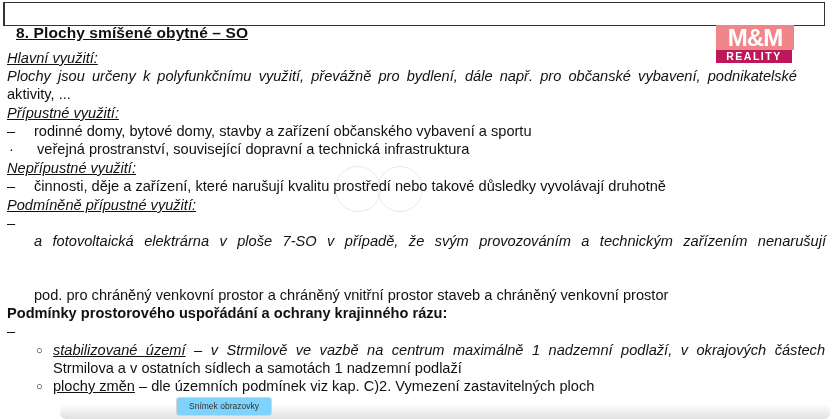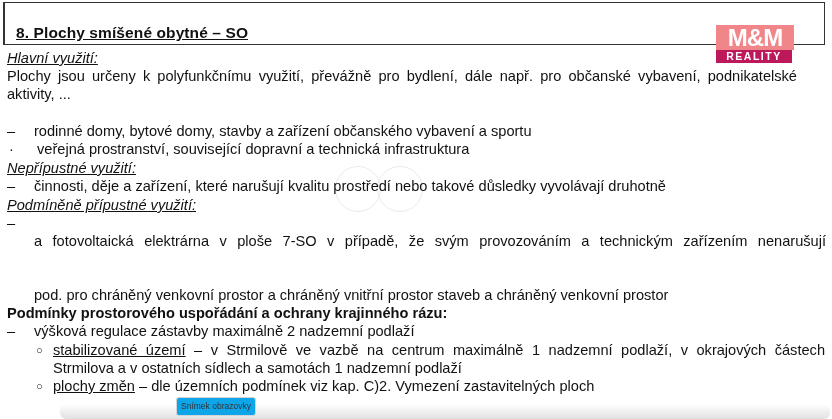--- a/index.html
+++ b/index.html
@@ -4,21 +4,21 @@
 <style>
   html, body { margin:0; padding:0; }
   body {
     width:832px; height:419px; overflow:hidden; position:relative;
     background:#ffffff; color:#111;
     font-family:"Liberation Sans", sans-serif;
     font-size:14.6px;
   }
   .page { position:absolute; left:0; top:0; width:832px; height:419px; }
   .title-box {
-    position:absolute; left:3px; top:2px; width:822px; height:43px;
+    position:absolute; left:3px; top:2px; width:822px; height:24px;
     border:1.5px solid #333; border-left:2px solid #333; box-sizing:border-box;
   }
   .title {
     position:absolute; left:11px; top:21px; font-weight:bold; font-size:15.5px;
     text-decoration:underline; letter-spacing:0.1px;
   }
   .logo { position:absolute; left:716px; top:25px; width:78px; height:50px; }
   .logo-top {
     position:absolute; left:0; top:0; width:78px; height:25px; background:#f0868a;
     color:#fff; font-weight:bold; font-size:24px; line-height:25px; text-align:center;
@@ -26,35 +26,35 @@
   }
   .logo-bot {
     position:absolute; left:0; top:25px; width:76px; height:13px; background:#be185d;
     color:#fff; font-weight:bold; font-size:10.5px; line-height:13px; text-align:center;
     letter-spacing:1.5px;
   }
   .line { position:absolute; left:7px; white-space:nowrap; line-height:18px; }
   .h { font-style:italic; text-decoration:underline; }
   .hb { font-weight:bold; }
   .indent { left:34px; }
-  .j { width:790px; text-align:justify; text-align-last:justify; }
+  .j { width:790px; text-align:justify; text-align-last:justify;font-style:italic; }
   .sub-bullet { position:absolute; left:36px; font-size:11px; }
   .u { text-decoration:underline; }
   .watermark {
     position:absolute; left:335px; top:166px; width:88px; height:46px; opacity:0.18;
   }
   .wm-c { position:absolute; top:0; width:44px; height:44px; border:1.5px solid #888; border-radius:50%; }
   .shade {
     position:absolute; left:60px; top:404px; width:770px; height:15px;
     background:linear-gradient(to bottom, rgba(255,255,255,0), rgba(200,200,200,0.55));
     border-radius:6px;
   }
   .tooltip {
-    position:absolute; left:176px; top:397px; padding:1px 4px; height:15px;
-    background:#0ea5e9; border:1px solid #d4d4d4; border-radius:3px;
+    position:absolute; left:176px; top:397px; padding:1px 12px; height:15px;
+    background:#7dd3fc; border:1px solid #d4d4d4; border-radius:3px;
     font-size:8.5px; color:#333; line-height:15px;
   }
 </style>
 </head>
 <body>
 
 <div class="page">
 
   <div class="title-box">
     <div class="title">8.  Plochy smíšené obytné – SO</div>
@@ -67,37 +67,37 @@
 
   <div class="watermark">
     <div class="wm-c" style="left:0"></div>
     <div class="wm-c" style="left:42px"></div>
   </div>
 
   <div class="line h" style="top:49px">Hlavní využití:</div>
   <div class="line j" style="top:67px">Plochy jsou určeny k polyfunkčnímu využití, převážně pro bydlení, dále např. pro občanské vybavení, podnikatelské</div>
   <div class="line" style="top:85px">aktivity, ...</div>
 
+  <div class="line h" style="top:104px">Přípustné využití:</div>
   <div class="line" style="top:122px;left:7px">–</div>
   <div class="line indent" style="top:122px">rodinné domy, bytové domy, stavby a zařízení občanského vybavení a sportu</div>
   <div class="line" style="top:140px;left:9px">·</div>
   <div class="line indent" style="top:140px;left:37px">veřejná prostranství, související dopravní a technická infrastruktura</div>
 
   <div class="line h" style="top:159px">Nepřípustné využití:</div>
   <div class="line" style="top:177px">–</div>
   <div class="line indent" style="top:177px">činnosti, děje a zařízení, které narušují kvalitu prostředí nebo takové důsledky vyvolávají druhotně</div>
 
   <div class="line h" style="top:196px">Podmíněně přípustné využití:</div>
   <div class="line" style="top:214px">–</div>
   <div class="line indent j" style="top:232px;width:792px">a fotovoltaická elektrárna v ploše 7-SO v případě, že svým provozováním a technickým zařízením nenarušují</div>
   <div class="line indent" style="top:286px">pod. pro chráněný venkovní prostor a chráněný vnitřní prostor staveb a chráněný venkovní prostor</div>
 
   <div class="line hb" style="top:304px">Podmínky prostorového uspořádání a ochrany krajinného rázu:</div>
   <div class="line" style="top:322px">–</div>
-  <div class="line indent" style="top:322px">výšková regulace zástavby maximálně 2 nadzemní podlaží</div>
 
   <div class="line sub-bullet" style="top:341px">○</div>
   <div class="line j" style="top:341px;left:53px;width:772px"><span class="u">stabilizované území</span><span> – v Strmilově ve vazbě na centrum maximálně 1 nadzemní podlaží, v okrajových částech</span></div>
   <div class="line" style="top:359px;left:53px">Strmilova a v ostatních sídlech a samotách 1 nadzemní podlaží</div>
 
   <div class="line sub-bullet" style="top:377px">○</div>
   <div class="line" style="top:377px;left:53px"><span class="u">plochy změn</span><span> – dle územních podmínek viz kap. C)2. Vymezení zastavitelných ploch</span></div>
 
   <div class="shade"></div>
   <div class="tooltip">Snímek obrazovky</div>

